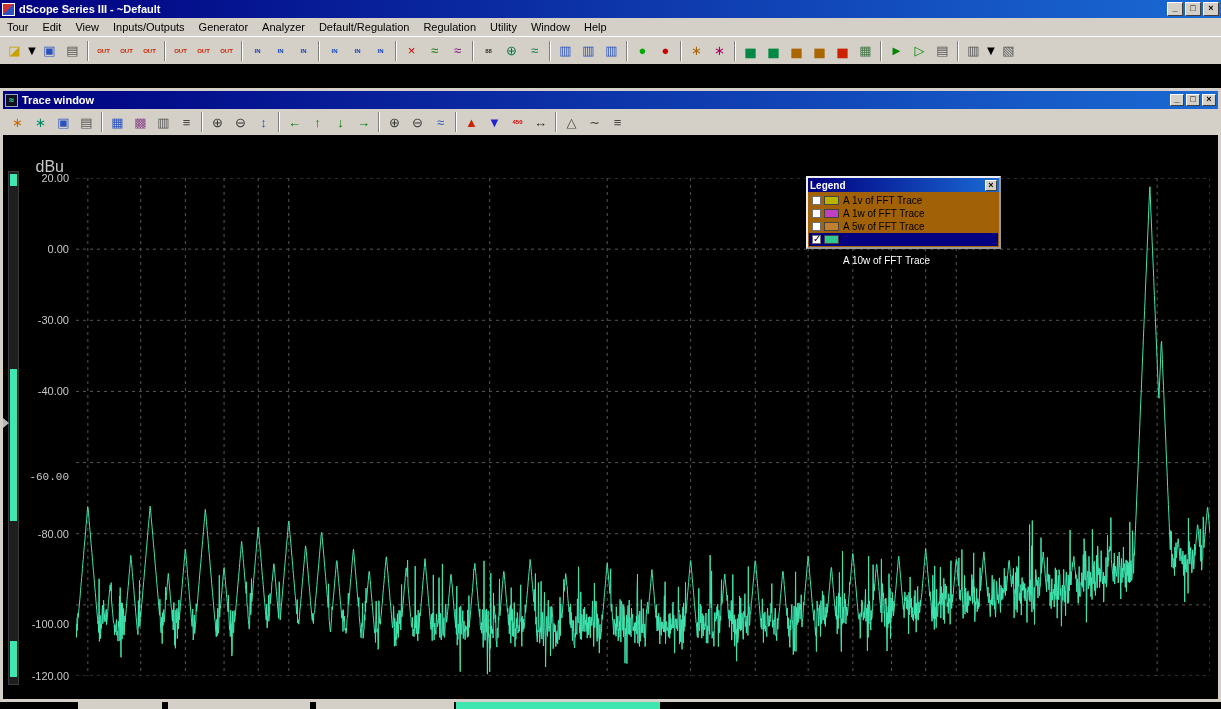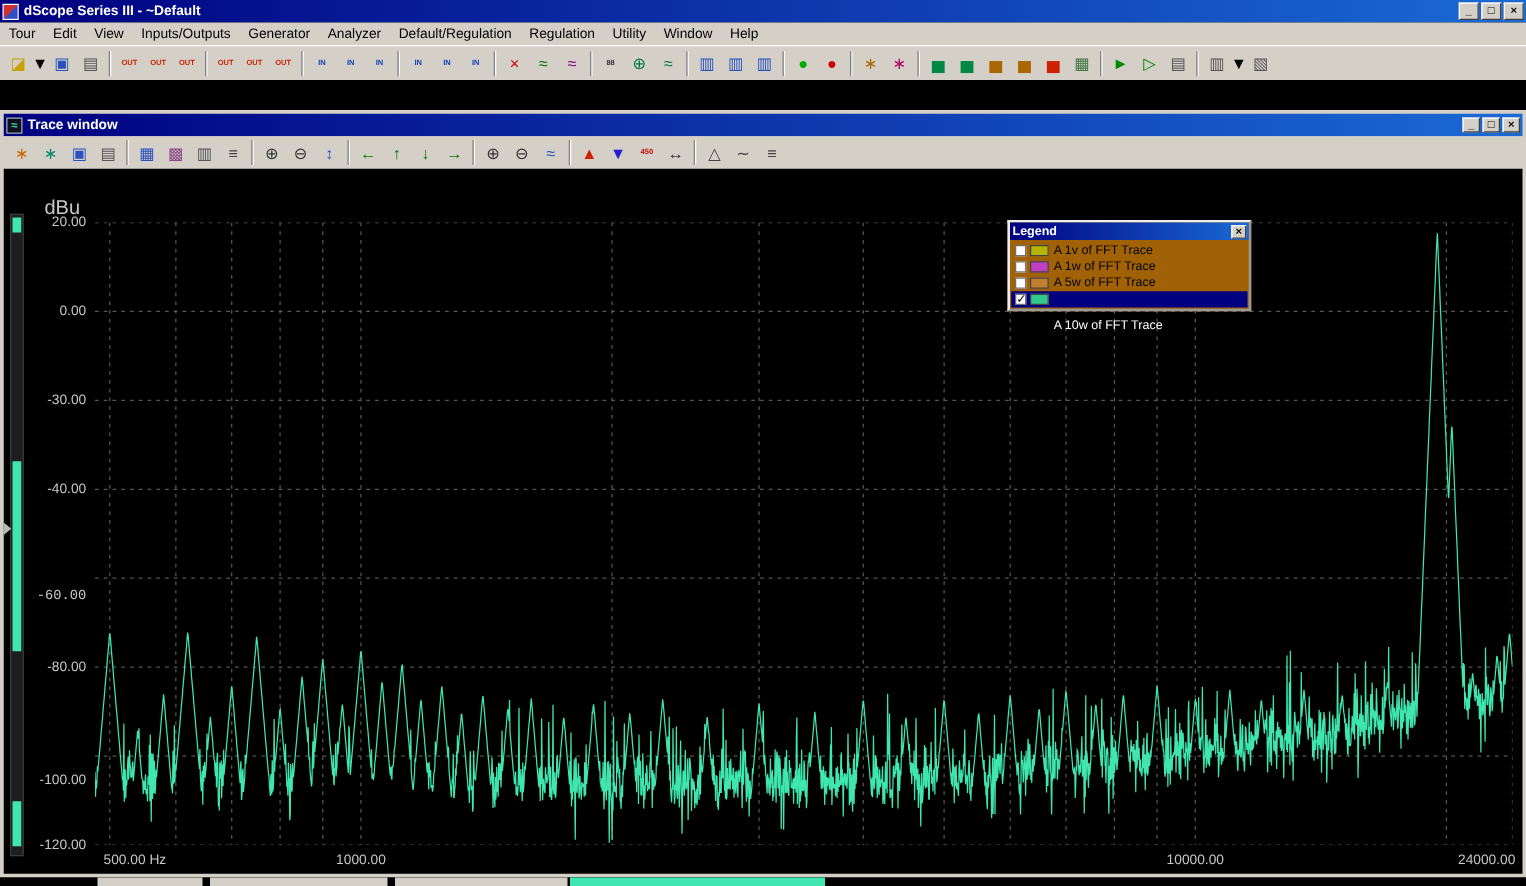--- a/index.html
+++ b/index.html
@@ -361,26 +361,20 @@
       <div id="y-unit-label">dBu</div>
       <div id="y-axis-labels">
           <div class="ytick" style="top: -6px;">20.00</div>
           <div class="ytick" style="top: 65.1429px;">0.00</div>
           <div class="ytick" style="top: 136.286px;">-30.00</div>
           <div class="ytick" style="top: 207.429px;">-40.00</div>
           <div class="ytick" style="top: 293px; font-family: Liberation Mono, monospace;">-60.00</div>
           <div class="ytick" style="top: 349.714px;">-80.00</div>
           <div class="ytick" style="top: 440px; text-align: right;">-100.00</div>
           <div class="ytick" style="top: 492px;">-120.00</div>
-        </div>
-      <div id="x-axis-labels">
-          <div class="xtick" style="left: 11.8333px; transform: translateX(-10%);">500.00 Hz</div>
-          <div class="xtick" style="left: 212.76px; transform: translateX(-50%);">1000.00</div>
-          <div class="xtick" style="left: 880.223px; transform: translateX(-50%);">10000.00</div>
-          <div class="xtick" style="left: 1134px; transform: translateX(-95%);">24000.00</div>
         </div>
 
       <div id="level-meter">
         <div class="seg s1"></div>
         <div class="seg s2"></div>
         <div class="seg s3"></div>
       </div>
       <div id="meter-marker"></div>
 
       <div id="plot">

